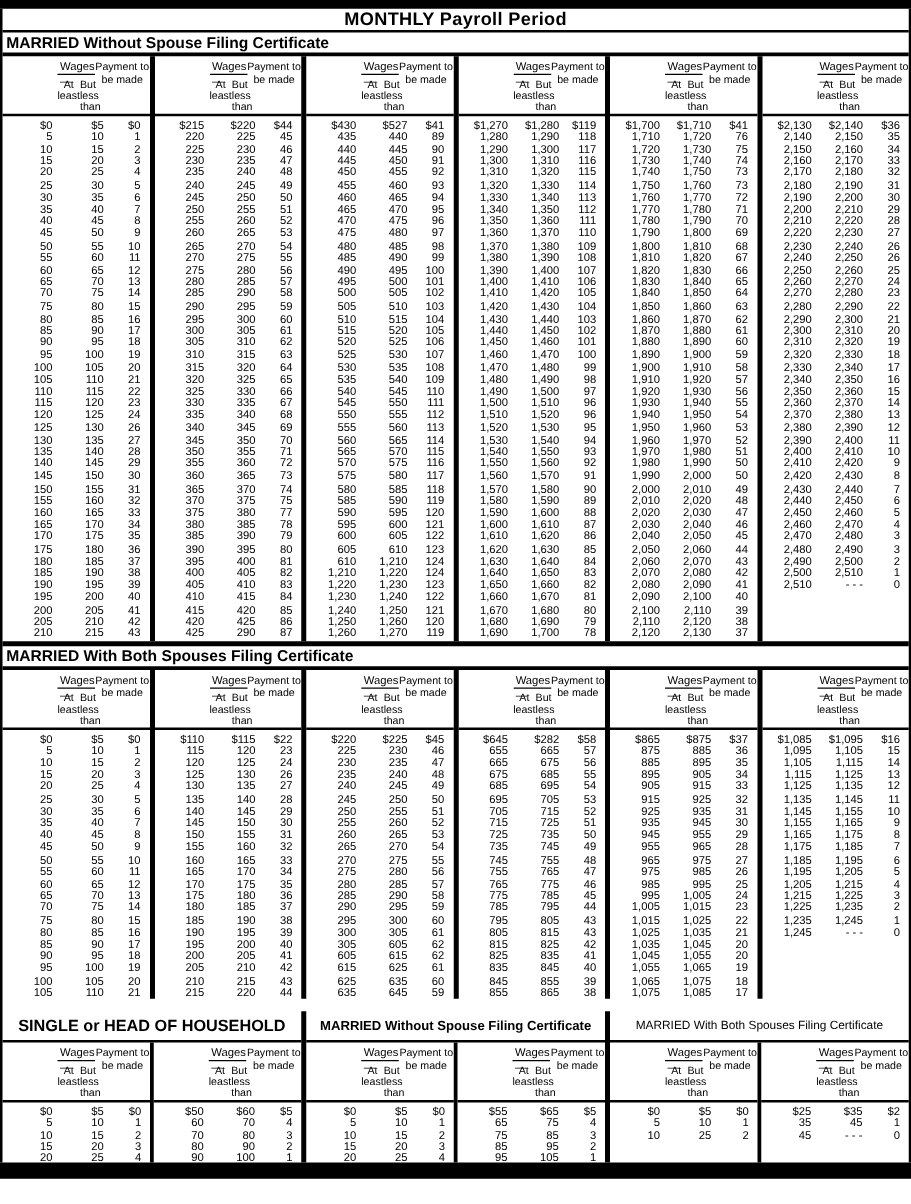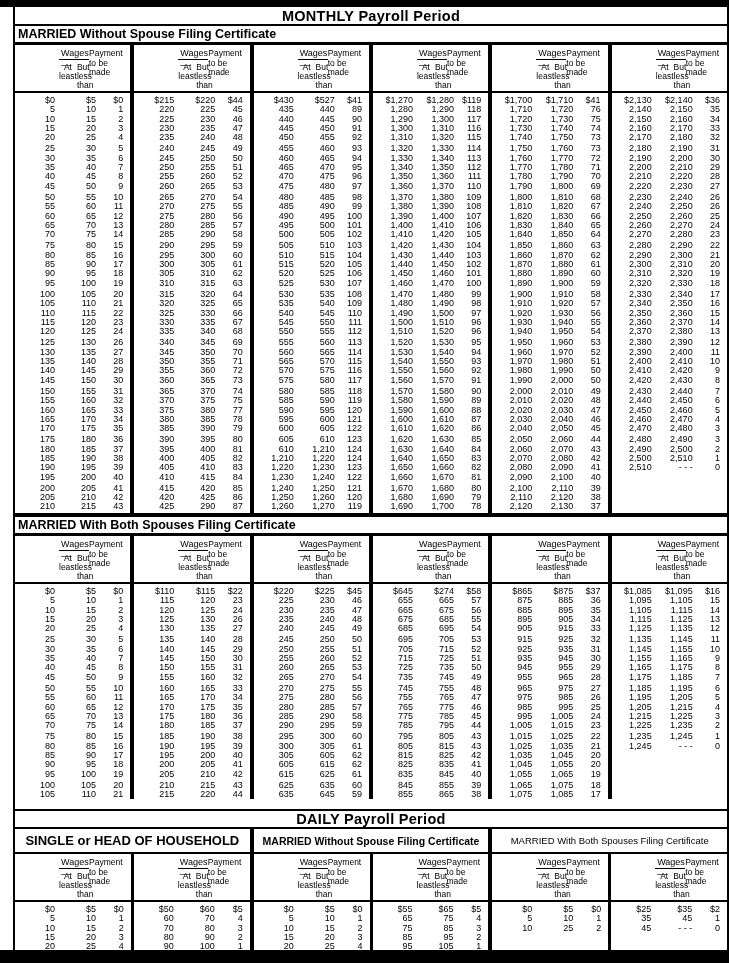--- a/index.html
+++ b/index.html
@@ -4,21 +4,21 @@
 <style>
   * { margin:0; padding:0; box-sizing:border-box; }
   html,body { background:#fff; }
   body {
     width:729px; height:963px; overflow:hidden;
     font-family:"Liberation Sans", sans-serif; color:#000;
     position:relative;
   }
   .topbar { height:7px; background:#000; }
   .bottombar { height:13px; background:#000; }
-  .page { border-left:2px solid #000; border-right:2px solid #000;margin-left:13px; }
+  .page { border-left:2px solid #000; border-right:2px solid #000; }
 
   .big-title {
     height:19px; border-bottom:2px solid #000;
     display:flex; align-items:center; justify-content:center;
     font-weight:bold; font-size:14.5px; letter-spacing:.3px;
   }
   .secthead {
     height:19px; border-bottom:3px solid #000;
     display:flex; align-items:center; padding-left:3px;
     font-weight:bold; font-size:12.5px;
@@ -27,21 +27,21 @@
   .cols { display:flex; }
   .colgroup { flex:1 1 0; border-right:4px solid #000; min-width:0; }
   .colgroup:last-child { border-right:none; }
 
   .chead { display:flex; height:48px; border-bottom:2px solid #000; font-size:8.5px; }
   .ch-wages { width:74px; display:flex; flex-direction:column; padding-top:2px;padding-left:44px; }
   .ch-wages-label { border-bottom:1px solid #000; height:13px; padding-left:2px; font-size:9px; line-height:12px; }
   .ch-sub { display:flex; flex:1; }
   .ch-al { width:34px; text-align:center; padding-top:3px; line-height:9px; }
   .ch-bl { width:38px; text-align:left; padding-top:3px; line-height:9px; }
-  .ch-pay { flex:1; text-align:left; padding-top:4px; line-height:9.5px; }
+  .ch-pay { flex:1; text-align:center; padding-top:4px; line-height:9.5px; }
 
   .rows { padding-top:3px; }
   .row { display:flex; height:9.3px; font-size:9px; line-height:9.4px; white-space:nowrap; }
   .row.gap { margin-top:2px; }
   .c-a { width:40px; text-align:right; }
   .c-b { width:41px; text-align:right; }
   .c-p { flex:1 1 0; text-align:right; padding-right:7px; }
 
   .s1-body { height:468px; }
   .s2-body { height:263px; }
@@ -1822,21 +1822,21 @@
             <div class="ch-sub">
               <span class="ch-al">At least</span>
               <span class="ch-bl">But less than</span>
             </div>
           </div>
           <div class="ch-pay">Payment to be made</div>
         </div>
         <div class="rows">
             <div class="row">
               <span class="c-a">$645</span>
-              <span class="c-b">$274</span>
+              <span class="c-b">$282</span>
               <span class="c-p">$58</span>
             </div>
             <div class="row">
               <span class="c-a">655</span>
               <span class="c-b">665</span>
               <span class="c-p">57</span>
             </div>
             <div class="row">
               <span class="c-a">665</span>
               <span class="c-b">675</span>
@@ -2160,21 +2160,20 @@
               <span class="c-b">- - -</span>
               <span class="c-p">0</span>
             </div>
           </div>
       </div>
     </div>
   </div>
 
   <div class="spacer"></div>
 
-  <div class="daily-title">DAILY Payroll Period</div>
 
   <div class="dgroups">
     <div class="dgroup">
       <div class="dg-head t1">SINGLE or HEAD OF HOUSEHOLD</div>
       <div class="dg-cols">
         <div class="dg-col">
           <div class="chead">
             <div class="ch-wages">
               <div class="ch-wages-label">Wages—</div>
               <div class="ch-sub">

